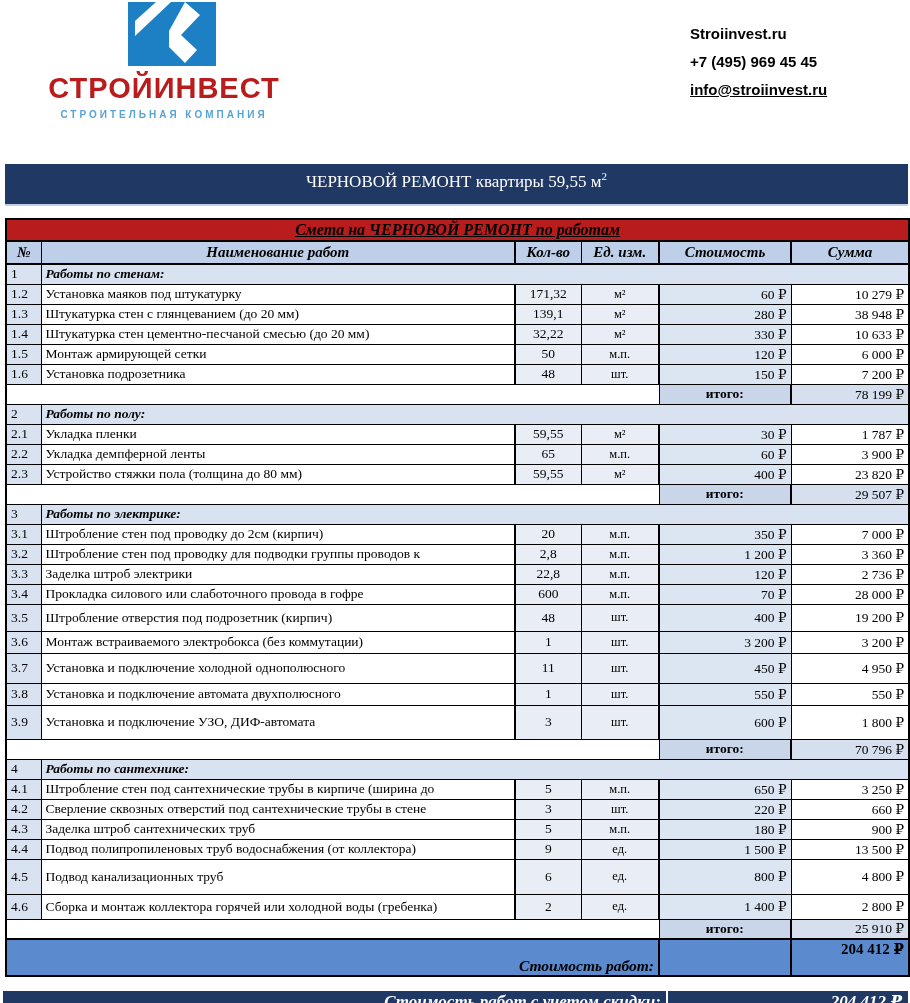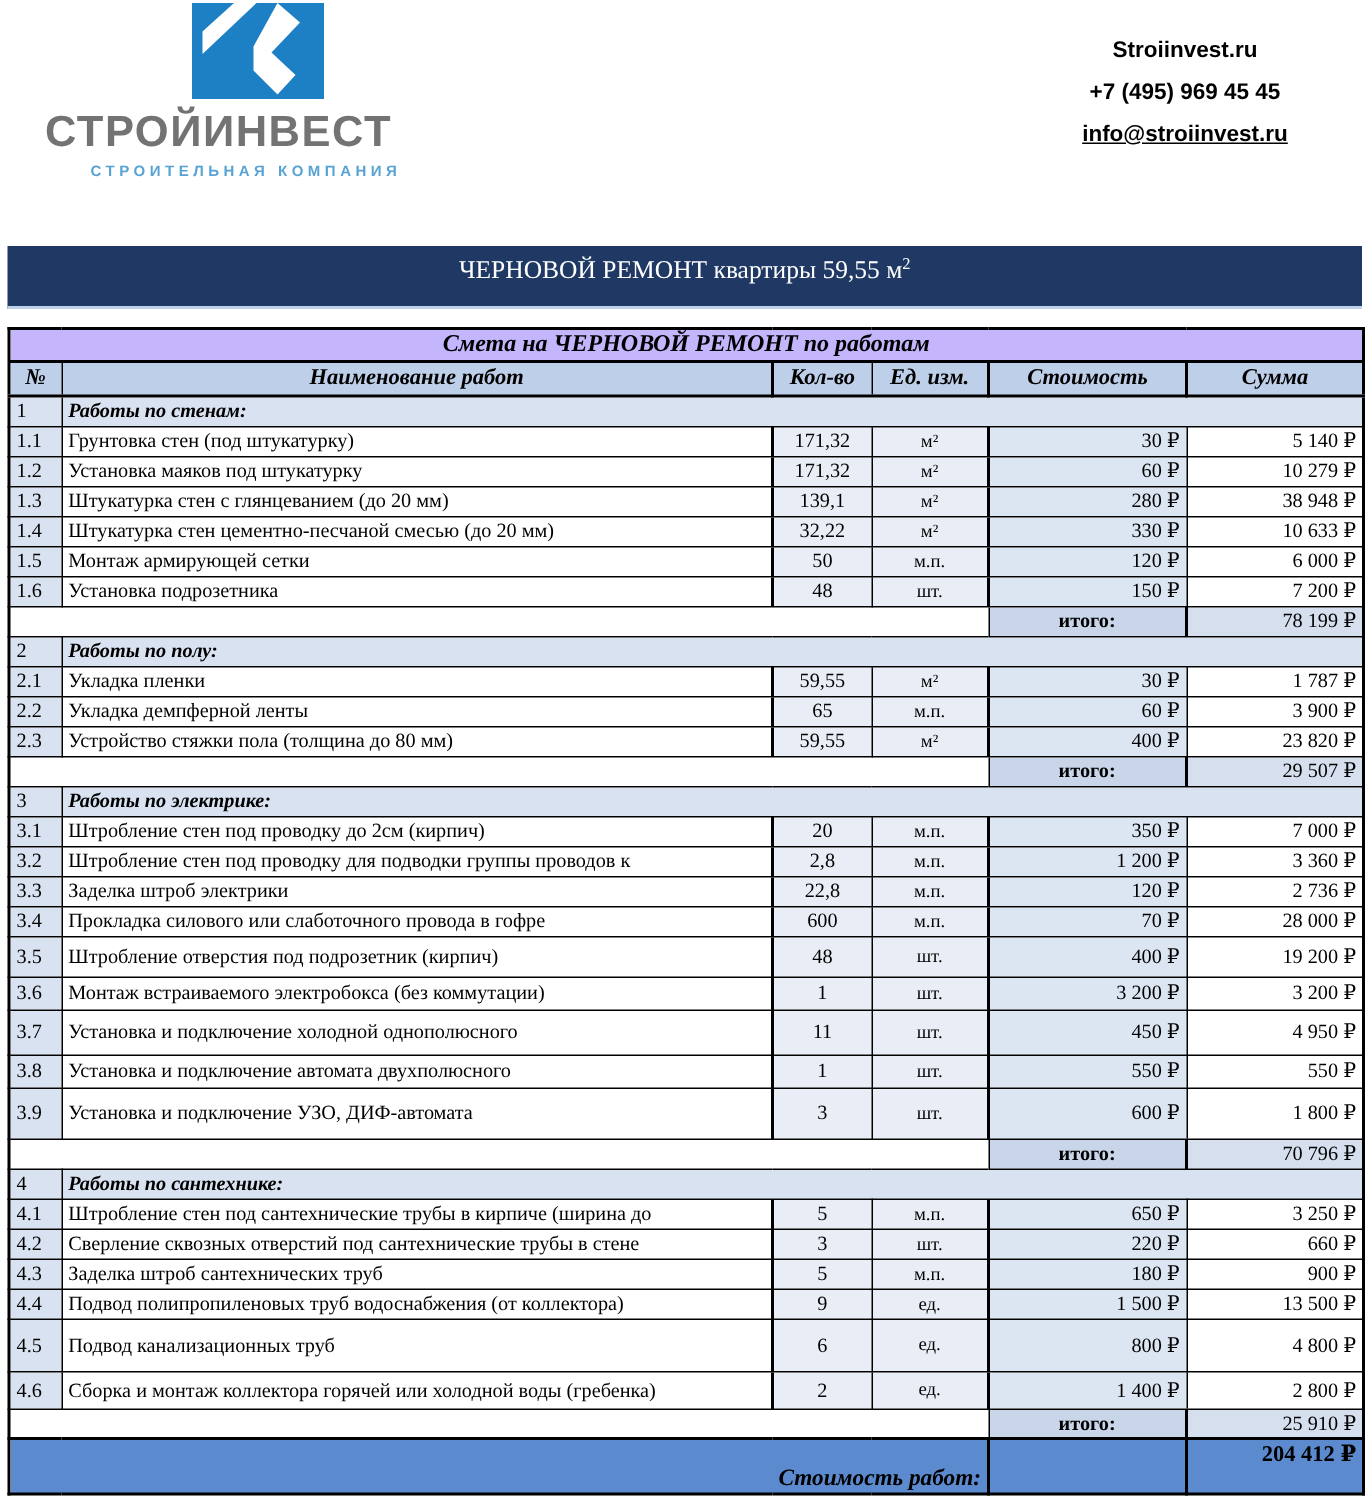--- a/index.html
+++ b/index.html
@@ -5,31 +5,31 @@
   * { box-sizing: border-box; }
   body {
     margin: 0; background: #fff; width: 910px;
     font-family: "Liberation Serif", "DejaVu Serif", serif;
     color: #000;
   }
   
   .doc-header { position: relative; height: 154px; }
   .logo-mark { position: absolute; left: 128px; top: 2px; }
   .logo-name {
-    position: absolute; left: 30px; top: 72px; width: 268px; text-align: left;
+    position: absolute; left: 30px; top: 72px; width: 268px; text-align: center;
     font-family: "Liberation Sans", "DejaVu Sans", sans-serif;
-    font-weight: bold; font-size: 29px; letter-spacing: 1px; color: #737373;
+    font-weight: bold; font-size: 29px; letter-spacing: 1px; color: #b91c1c;
   }
   .logo-tagline {
     position: absolute; left: 30px; top: 109px; width: 268px; text-align: center;
     font-family: "Liberation Sans", "DejaVu Sans", sans-serif;
     font-weight: bold; font-size: 10px; letter-spacing: 3px; color: #58A3D4;
   }
   .contact {
-    position: absolute; left: 690px; top: 20px; width: 200px; text-align: center;
+    position: absolute; left: 690px; top: 20px; width: 200px; text-align: left;
     font-family: "Liberation Sans", "DejaVu Sans", sans-serif;
     font-weight: bold; font-size: 15px; line-height: 28px; color: #000;
   }
   .contact .email { text-decoration: underline; }
   
   .title-bar {
     margin: 10px 0 0 5px; width: 903px; height: 42px; background: #1F3864;
     color: #fff; text-align: center; font-size: 17px; line-height: 25px;
     border-bottom: 2px solid #BDCFE9;
   }
@@ -37,22 +37,22 @@
   
   table.estimate {
     margin: 12px 0 0 5px; width: 903px; border-collapse: collapse;
     table-layout: fixed; border: 2px solid #000;
   }
   td {
     border: 1px solid #000; font-size: 13.5px; padding: 0 4px; height: 20px;
     overflow: hidden; white-space: nowrap; vertical-align: middle;
   }
   .caption-cell {
-    background: #c4b5fd; font-weight: bold; font-style: italic; text-align: center;
-    font-size: 16px; height: 22px; border-bottom: 2px solid #000;
+    background: #b91c1c; font-weight: bold; font-style: italic; text-align: center;
+    font-size: 16px; height: 22px; border-bottom: 2px solid #000; text-decoration: underline;
   }
   .col-h {
     background: #BECFE9; font-weight: bold; font-style: italic; text-align: center;
     font-size: 15px; height: 23px; border-bottom: 2px solid #000;
   }
   .b2r { border-right: 2px solid #000; }
   .num-cell { background: #D9E2F0; }
   .section-title { background: #D9E2F0; font-weight: bold; font-style: italic; margin-top: 48px; }
   .name-cell { background: #fff; border-right: 2px solid #000; }
   .qty-cell  { background: #E9EEF6; text-align: center; }
@@ -116,28 +116,20 @@
       <td class="col-h">Кол-во</td>
       <td class="col-h b2r">Ед. изм.</td>
       <td class="col-h b2r">Стоимость</td>
       <td class="col-h">Сумма</td>
     </tr>
   <tr>
         <td class="num-cell">1</td>
         <td class="section-title" colspan="5">Работы по стенам:</td>
       </tr>
       <tr>
-        <td class="num-cell">1.1</td>
-        <td class="name-cell">Грунтовка стен (под штукатурку)</td>
-        <td class="qty-cell">171,32</td>
-        <td class="unit-cell">м²</td>
-        <td class="price-cell">30 ₽</td>
-        <td class="sum-cell">5 140 ₽</td>
-      </tr>
-      <tr>
         <td class="num-cell">1.2</td>
         <td class="name-cell">Установка маяков под штукатурку</td>
         <td class="qty-cell">171,32</td>
         <td class="unit-cell">м²</td>
         <td class="price-cell">60 ₽</td>
         <td class="sum-cell">10 279 ₽</td>
       </tr>
       <tr>
         <td class="num-cell">1.3</td>
         <td class="name-cell">Штукатурка стен с глянцеванием (до 20 мм)</td>

